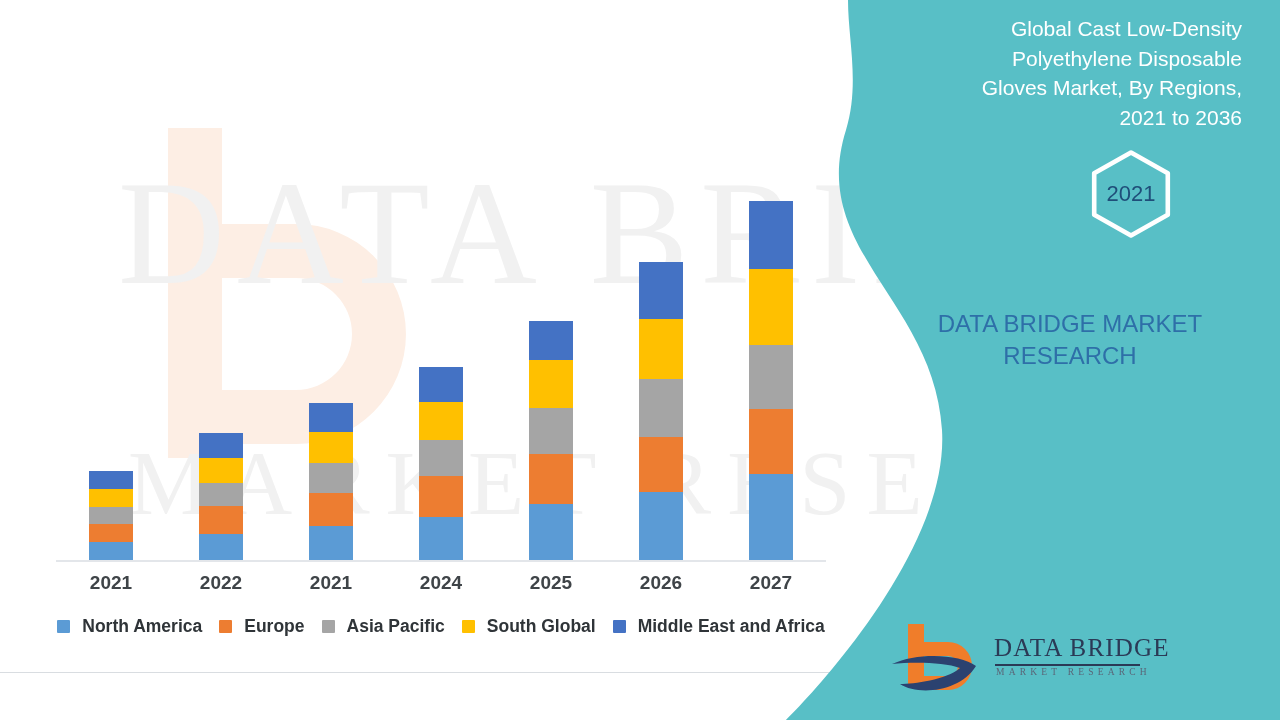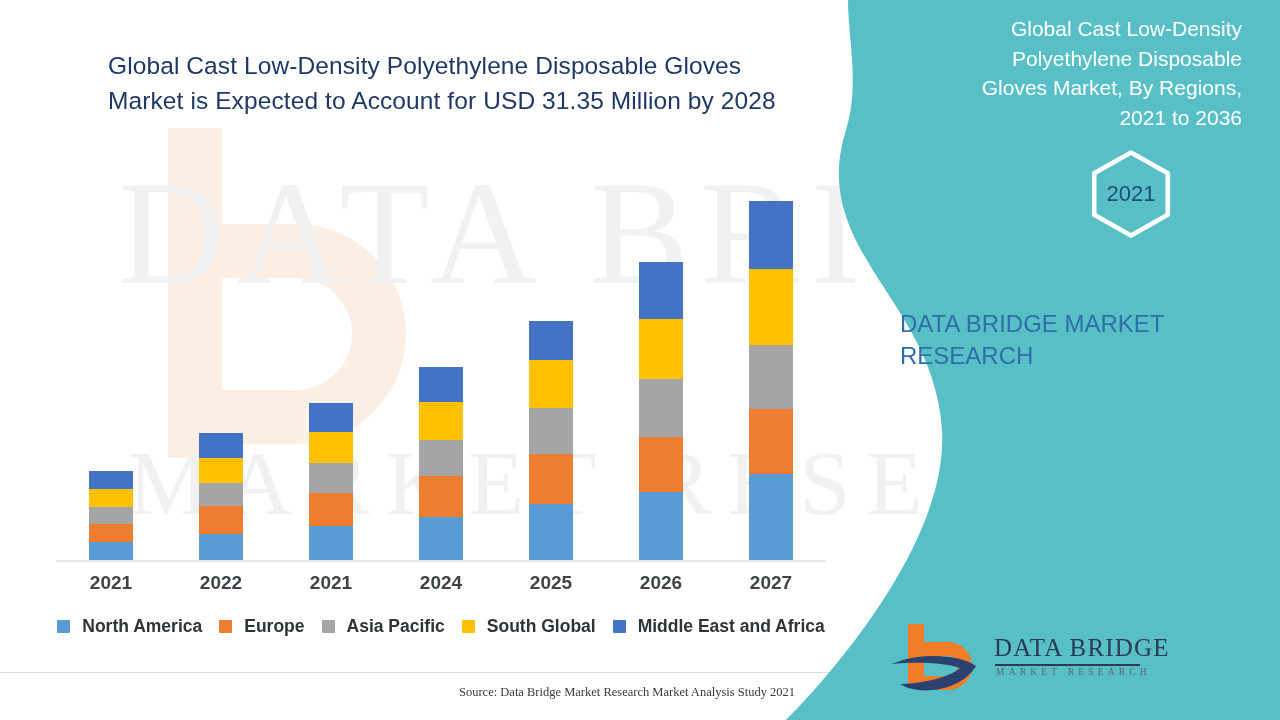--- a/index.html
+++ b/index.html
@@ -79,21 +79,21 @@
     position:absolute;
     display:flex;align-items:center;justify-content:center;
     color:#1F4E79;font-weight:400;
   }
   .hex svg{position:absolute;inset:0;}
   .hex span{position:relative;z-index:2;}
   .hex-2021{left:225px;top:148px;width:92px;height:92px;font-size:22px;}
   .hex-2028{left:155px;top:185px;width:108px;height:108px;font-size:22px;}
 
   .brand-line{
-    position:absolute;left:40px;top:308px;width:340px;
+    position:absolute;left:40px;top:308px;width:340px;text-align:center;
     color:#2E6FA8;font-size:24px;line-height:32px;font-weight:400;
   }
 
   
   .dbmr-logo{position:absolute;left:30px;top:618px;width:260px;height:80px;}
   .dbmr-word{
     position:absolute;left:104px;top:16px;
     color:#2b3a56;font-family:"Liberation Serif", serif;
     font-size:25px;letter-spacing:1.2px;font-weight:400;white-space:nowrap;
   }
@@ -112,21 +112,20 @@
   <svg class="wm-logo" viewBox="0 0 330 330">
     <g fill="#FDEEE4">
       <rect x="58" y="0" width="54" height="330"></rect>
       <path d="M112 96 H186 A110 110 0 0 1 186 316 H112 V262 H186 A56 56 0 0 0 186 150 H112 Z"></path>
     </g>
   </svg>
 
   <div class="wm-text wm-data">DATA BRIDGE</div>
   <div class="wm-text wm-market">MARKET RESEARCH</div>
 
-  <div class="headline">Global Cast Low-Density Polyethylene Disposable Gloves Market is Expected to Account for USD 31.35 Million by 2028</div>
 
   <div class="chart">
     <div class="axis-line"></div>
     <div class="bars" id="bars">
         <div class="bar-slot">
           <div class="bar">
             <div class="seg" style="background: rgb(91, 155, 213); height: 17.5714px;"></div>
             <div class="seg" style="background: rgb(237, 125, 49); height: 18.5476px;"></div>
             <div class="seg" style="background: rgb(165, 165, 165); height: 16.5952px;"></div>
             <div class="seg" style="background: rgb(255, 192, 0); height: 18.5476px;"></div>
@@ -217,21 +216,20 @@
         <span class="legend-swatch" style="background: rgb(255, 192, 0);"></span>
         <span class="legend-label">South Global</span>
       </div>
       <div class="legend-item">
         <span class="legend-swatch" style="background: rgb(68, 114, 196);"></span>
         <span class="legend-label">Middle East and Africa</span>
       </div>
     </div>
 
   <div class="footer-rule"></div>
-  <div class="footer-right">Source: Data Bridge Market Research Market Analysis Study 2021</div>
 
   <svg class="teal-panel" viewBox="0 0 1280 720" preserveAspectRatio="none">
     <path id="teal-shape" d="M848 0 H1280 V720 H786 C786 720 950 560 942 430 C934 300 808 250 846 130 C860 84 848 40 848 0 Z" fill="#58BFC6"></path>
   </svg>
 
   <div class="panel-content">
 
     <div class="panel-title">Global Cast Low-Density Polyethylene Disposable Gloves Market, By Regions, 2021 to 2036</div>
 
     <div class="hex hex-2021">

